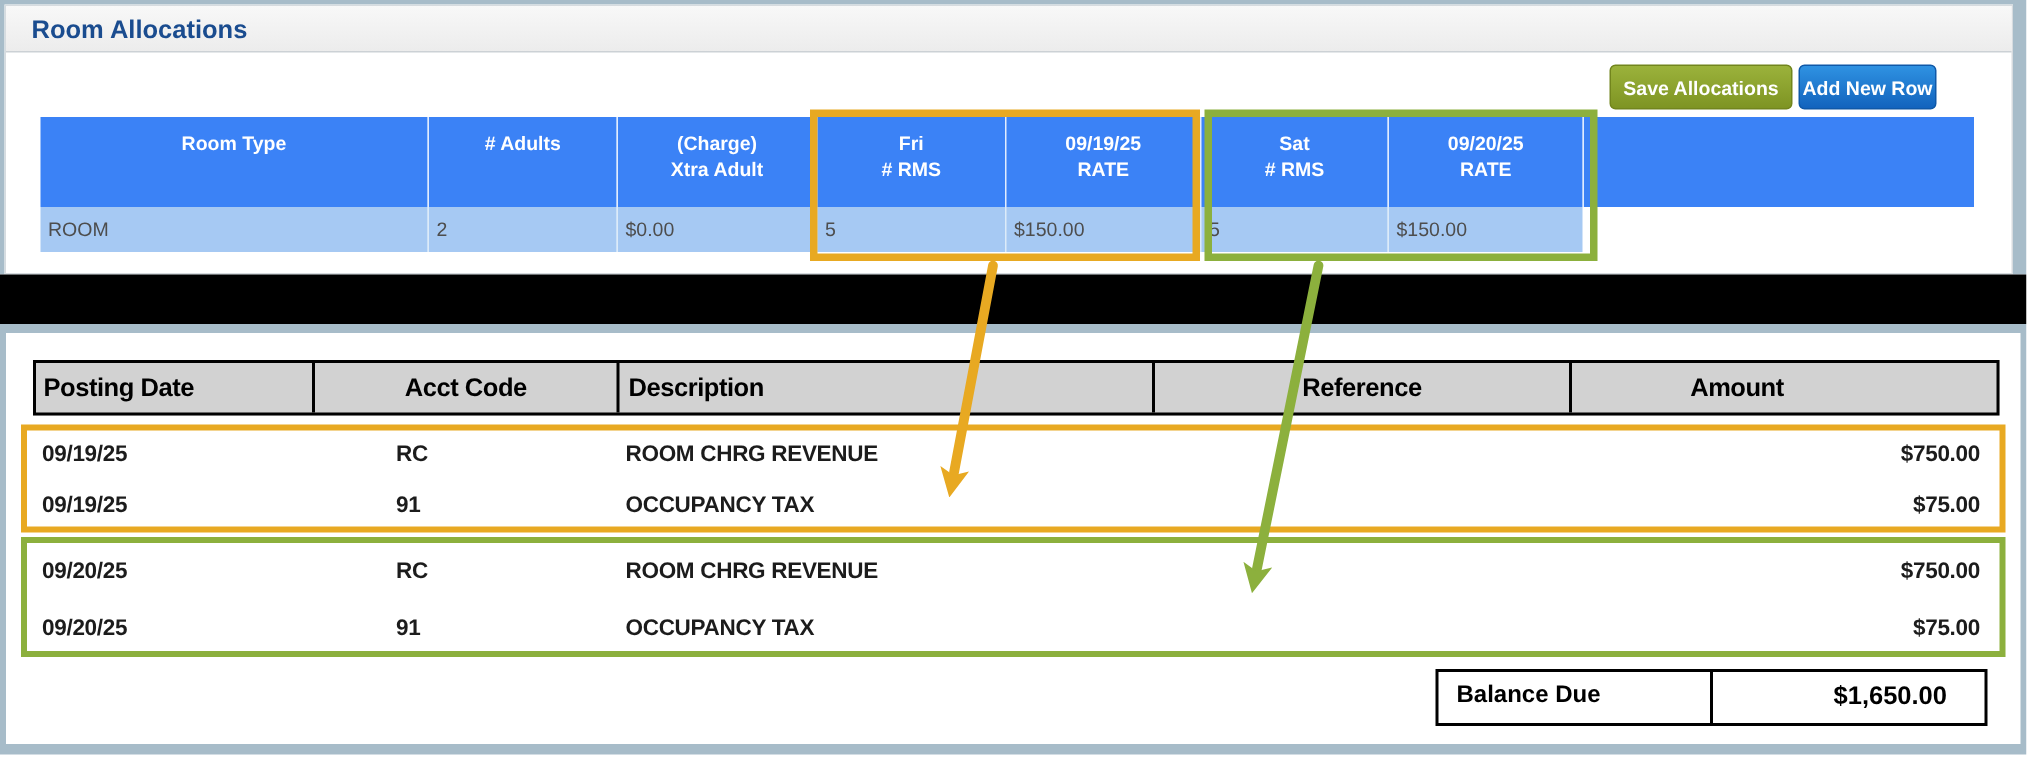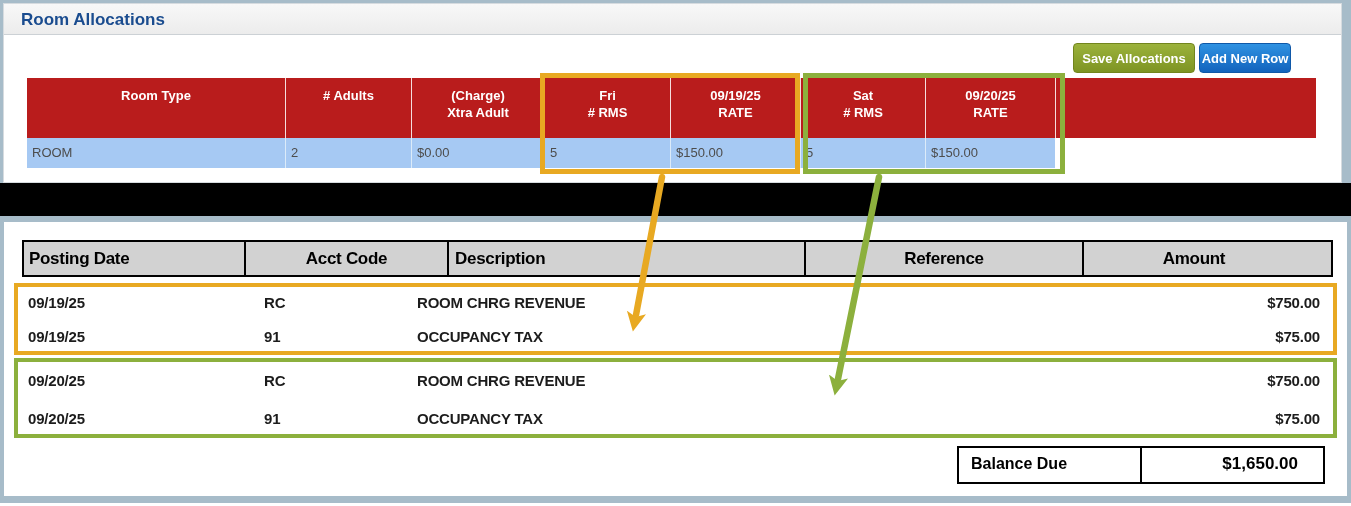--- a/index.html
+++ b/index.html
@@ -19,21 +19,21 @@
   .btn { position:absolute; height:30px; border-radius:4px; color:#fff;
     font-weight:bold; font-size:13px; font-family:"Liberation Sans",sans-serif;
     cursor:pointer; text-align:center; }
   .btn-save { left:1069px; top:39px; width:122px;
     background:linear-gradient(#9bb23b,#7e9423); border:1px solid #72851d; }
   .btn-add { left:1195px; top:39px; width:92px;
     background:linear-gradient(#2f92e2,#1263bd); border:1px solid #0f58a8; }
 
   
   .alloc-header { left:27px; top:78px; height:60px; display:flex; }
-  .alloc-hcell { background:#b91c1c; color:#fff; font-size:13px; font-weight:bold;
+  .alloc-hcell { background:#3b82f6; color:#fff; font-size:13px; font-weight:bold;
     text-align:center; padding-top:9px; line-height:17px; white-space:pre-line;
     border-left:1px solid rgba(255,255,255,.85); }
   .alloc-hcell:first-child { border-left:none; }
   .alloc-row { left:27px; top:138px; height:30px; display:flex; }
   .alloc-cell { background:#A6C9F3; color:#4d4d4d; font-size:13px;
     padding:7px 0 0 5px; border-left:1px solid #dcebf9; }
   .alloc-cell:first-child { border-left:none; }
   .cw0{width:258px}.cw1{width:126px}.cw2{width:133px}.cw3{width:126px}
   .cw4{width:130px}.cw5{width:125px}.cw6{width:130px}.cw7{width:261px}
 
@@ -47,21 +47,21 @@
   .black-bar { left:0; top:183px; width:1351px; height:33px; background:#000; }
   .bottom-chrome { left:0; top:216px; width:1351px; height:287px; background:#A7BCC9; }
   .bottom-panel { left:4px; top:6px; width:1343px; height:274px; background:#fff; }
 
   
   .ledger-header { left:22px; top:240px; width:1311px; height:37px; display:flex;
     background:#D2D2D2; border:2px solid #000; z-index:3; }
   .lh-cell { font-size:17px; font-weight:bold; color:#000; line-height:33px;
     border-left:2px solid #000; letter-spacing:-0.3px; }
   .lh-cell:first-child { border-left:none; }
-  .lw0{width:220px; padding-left:5px;border-radius:13px;}
+  .lw0{width:184px; padding-left:5px;border-radius:13px;}
   .lw1{width:203px; text-align:center;}
   .lw2{width:357px; padding-left:6px;}
   .lw3{width:94px;  text-align:center;}
   .lw4{width:278px; text-align:center;}
   .lw5{width:222px; text-align:center;}
   .ledger-row { left:24px; width:1307px; height:34px; display:flex; z-index:3; }
   .lr-cell { font-size:15px; font-weight:600; color:#1c1c1c; line-height:34px;
     letter-spacing:-0.2px; }
   .rw0{width:184px; padding-left:4px;}
   .rw1{width:203px; padding-left:56px;}

